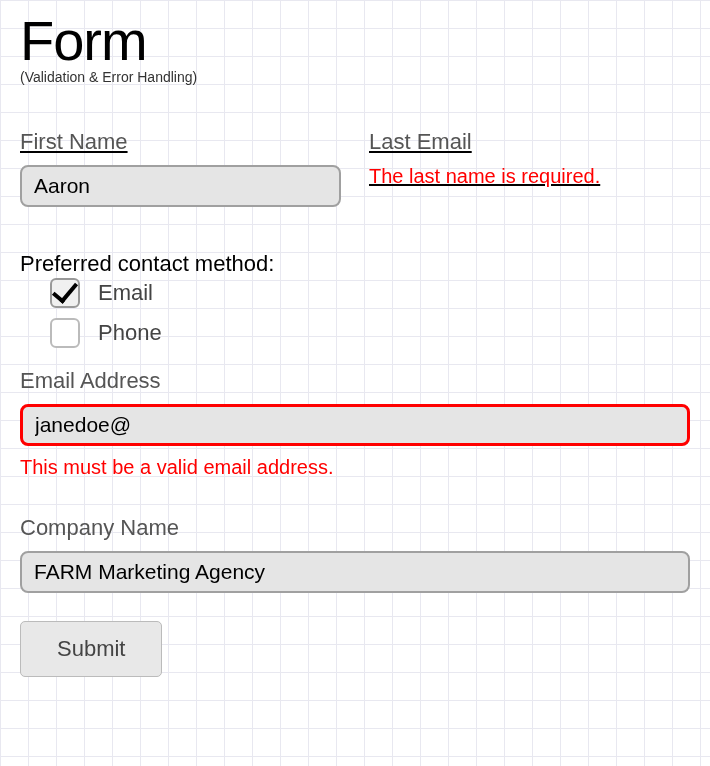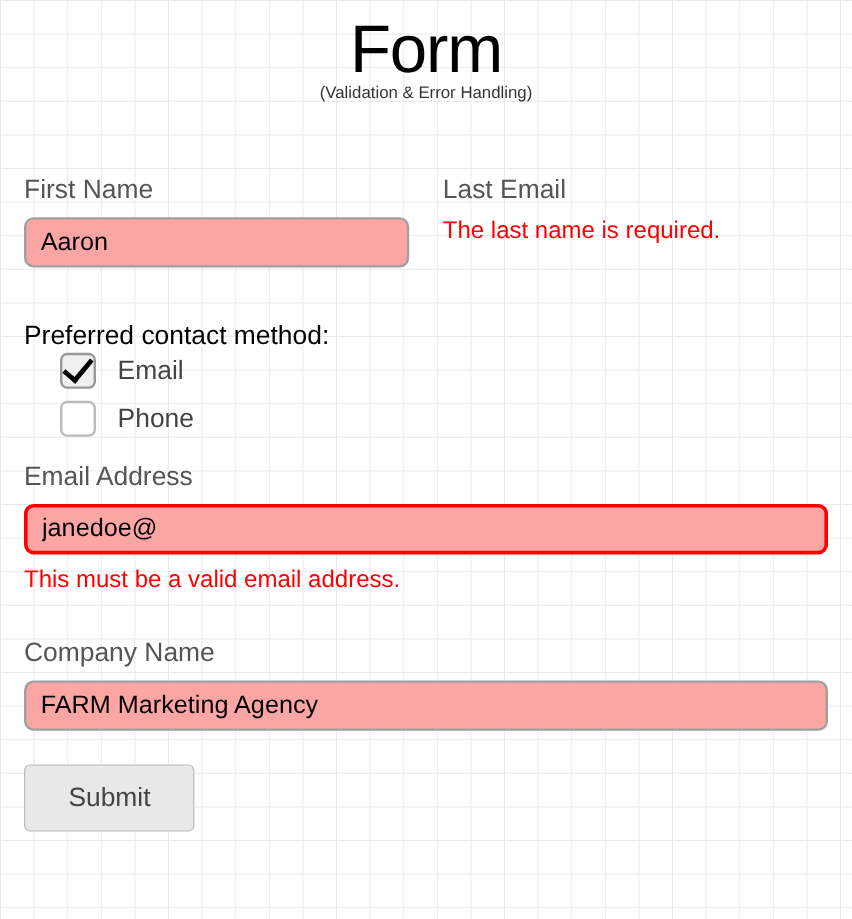--- a/index.html
+++ b/index.html
@@ -15,57 +15,57 @@
       background-image: 
         linear-gradient(to right, #e8e8f0 1px, transparent 1px),
         linear-gradient(to bottom, #e8e8f0 1px, transparent 1px);
       background-size: 28px 28px;
       position: relative;
     }
     .container {
       padding: 0 20px;
     }
     .header {
-      text-align: center;
       padding-top: 8px;
     }
     .title {
       font-size: 56px;
       font-weight: 500;
       color: #000;
       letter-spacing: -1px;
     }
     .subtitle {
       font-size: 14px;
       color: #333;
       margin-top: -4px;
     }
     .form-row {
       display: flex;
       gap: 28px;
-      margin-top: 60px;
+      margin-top: 44px;
+      text-decoration: underline;
     }
     .form-group {
       flex: 1;
     }
     .label {
       font-size: 22px;
       color: #555;
       display: block;
       margin-bottom: 10px;
     }
     .input {
       width: 100%;
       height: 42px;
       padding: 6px 12px;
       font-size: 21px;
       color: #000;
       border: 2px solid #a0a0a0;
       border-radius: 8px;
-      background: #fca5a5;
+      background: #e5e5e5;
       outline: none;
     }
     .input.error {
       border: 3px solid #ff0000;
     }
     .input::placeholder {
       color: #aaa;
     }
     .error-text {
       color: #ff0000;

